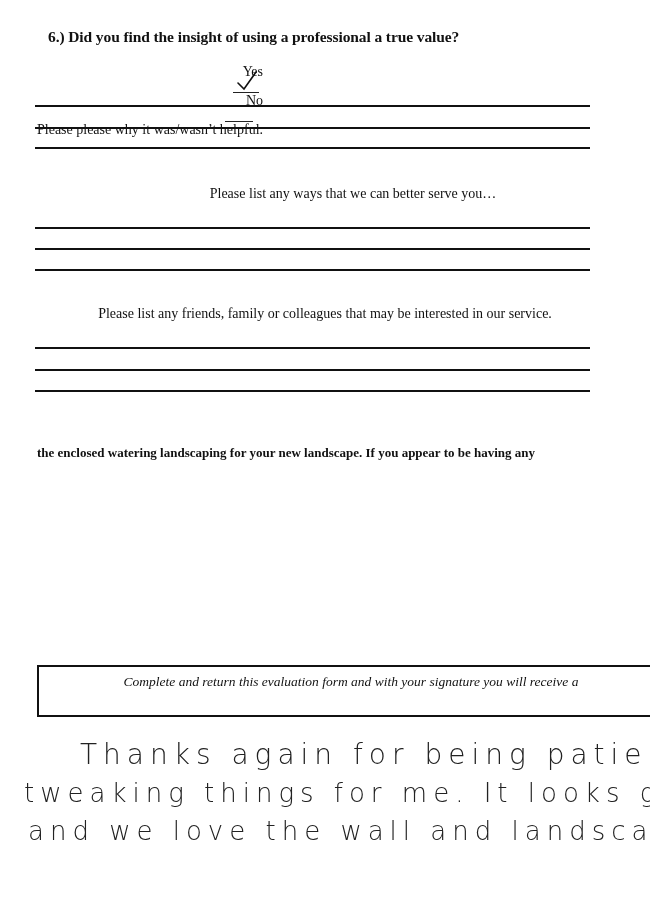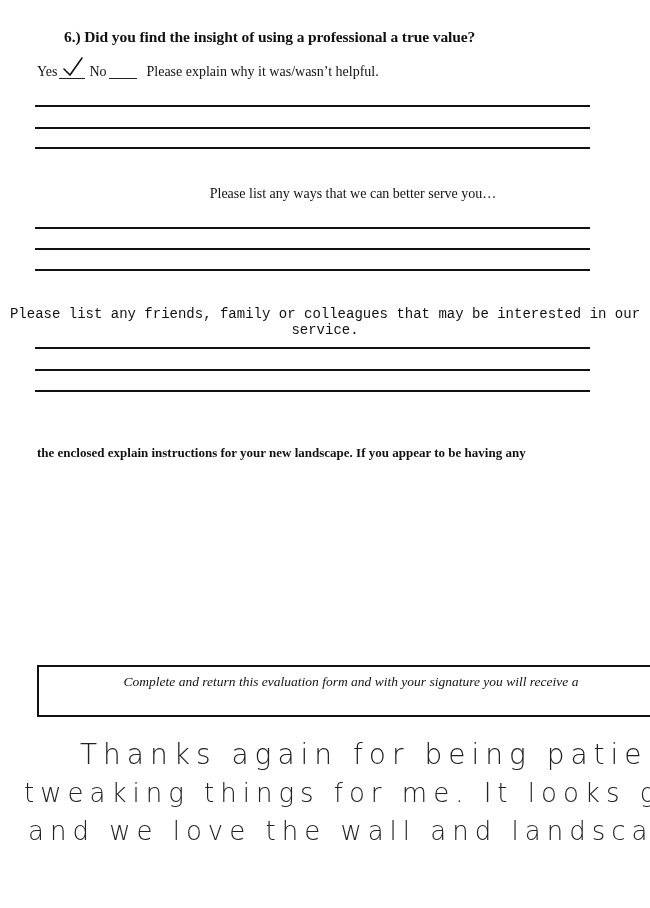--- a/index.html
+++ b/index.html
@@ -1,19 +1,19 @@
 <!DOCTYPE html>
 <html><head>
   <meta charset="utf-8">
   <style>
     html, body { margin:0; padding:0; background:#ffffff; }
     body { width:650px; height:908px; position:relative; overflow:hidden; font-family:"Liberation Serif", serif; color:#111; }
     .abs { position:absolute; }
-    .q-title { left:64px; top:28px; font-size:15.5px; font-weight:bold; letter-spacing:-0.1px; }
-    .yesno { left:37px; top:64px; font-size:14px; display:flex; align-items:center; white-space:nowrap; }
+    .q-title { left:48px; top:28px; font-size:15.5px; font-weight:bold; letter-spacing:-0.1px; }
+    .yesno { left:37px; top:64px; font-size:14px; display:flex; align-items:flex-end; white-space:nowrap;flex-direction:column; }
     .blank { display:inline-block; border-bottom:1px solid #222; height:12px; margin:0 4px 0 2px; position:relative; }
     .check { position:absolute; left:3px; top:-10px; width:22px; height:22px; }
     .rule { position:absolute; left:35px; width:555px; height:0; border-top:2px solid #111; }
     .center-text { left:0; width:650px; text-align:center; font-size:14px; }
     .thanks { left:37px; top:440px; width:560px; font-size:13px; font-weight:bold; line-height:26px; }
     .promo-box { left:37px; top:665px; width:628px; height:52px; border:2px solid #111; box-sizing:border-box; text-align:center; font-style:italic; font-size:13.5px; line-height:19px; padding-top:5px; }
     .hand { position:absolute; left:0; width:650px; font-family:"DejaVu Sans", sans-serif; font-weight:200; color:#222; letter-spacing:6px; white-space:nowrap; }
     .hand.l1 { top:738px; left:80px; font-size:28px; }
     .hand.l2 { top:778px; left:24px; font-size:26px; }
     .hand.l3 { top:816px; left:28px; font-size:26px; }
@@ -25,41 +25,41 @@
 
 <div class="abs yesno">
   <span>Yes</span>
   <span class="blank" style="width:26px;">
     <svg class="check" viewBox="0 0 22 22">
       <path d="M2 13 L8 19 L20 2" fill="none" stroke="#111" stroke-width="1.6" stroke-linecap="round"></path>
     </svg>
   </span>
   <span>No</span>
   <span class="blank" style="width:28px;margin-right:10px;"></span>
-  <span>Please explain why it was/wasn’t helpful.</span>
+  <span>Please please why it was/wasn’t helpful.</span>
 </div>
 
 <div class="rule" style="top:105px;"></div>
 <div class="rule" style="top:127px;"></div>
 <div class="rule" style="top:147px;"></div>
 
 <div class="abs center-text" style="top:186px;padding-left:28px;">Please list any ways that we can better serve you…</div>
 
 <div class="rule" style="top:227px;"></div>
 <div class="rule" style="top:248px;"></div>
 <div class="rule" style="top:269px;"></div>
 
-<div class="abs center-text" style="top:306px;font-family:Liberation Mono, monospace;">Please list any friends, family or colleagues that may be interested in our service.</div>
+<div class="abs center-text" style="top:306px;">Please list any friends, family or colleagues that may be interested in our service.</div>
 
 <div class="rule" style="top:347px;"></div>
 <div class="rule" style="top:369px;"></div>
 <div class="rule" style="top:390px;"></div>
 
 <div class="abs thanks">
-  <div>the enclosed explain instructions for your new landscape.  If you appear to be having any</div>
+  <div>the enclosed watering landscaping for your new landscape.  If you appear to be having any</div>
 </div>
 
 <div class="abs promo-box">
   <div>Complete and return this evaluation form and with your signature you will receive a</div>
 </div>
 
 <div class="hand l1">Thanks again for being patient and</div>
 <div class="hand l2">tweaking things for me. It looks great</div>
 <div class="hand l3">and we love the wall and landscaping.</div>
 

